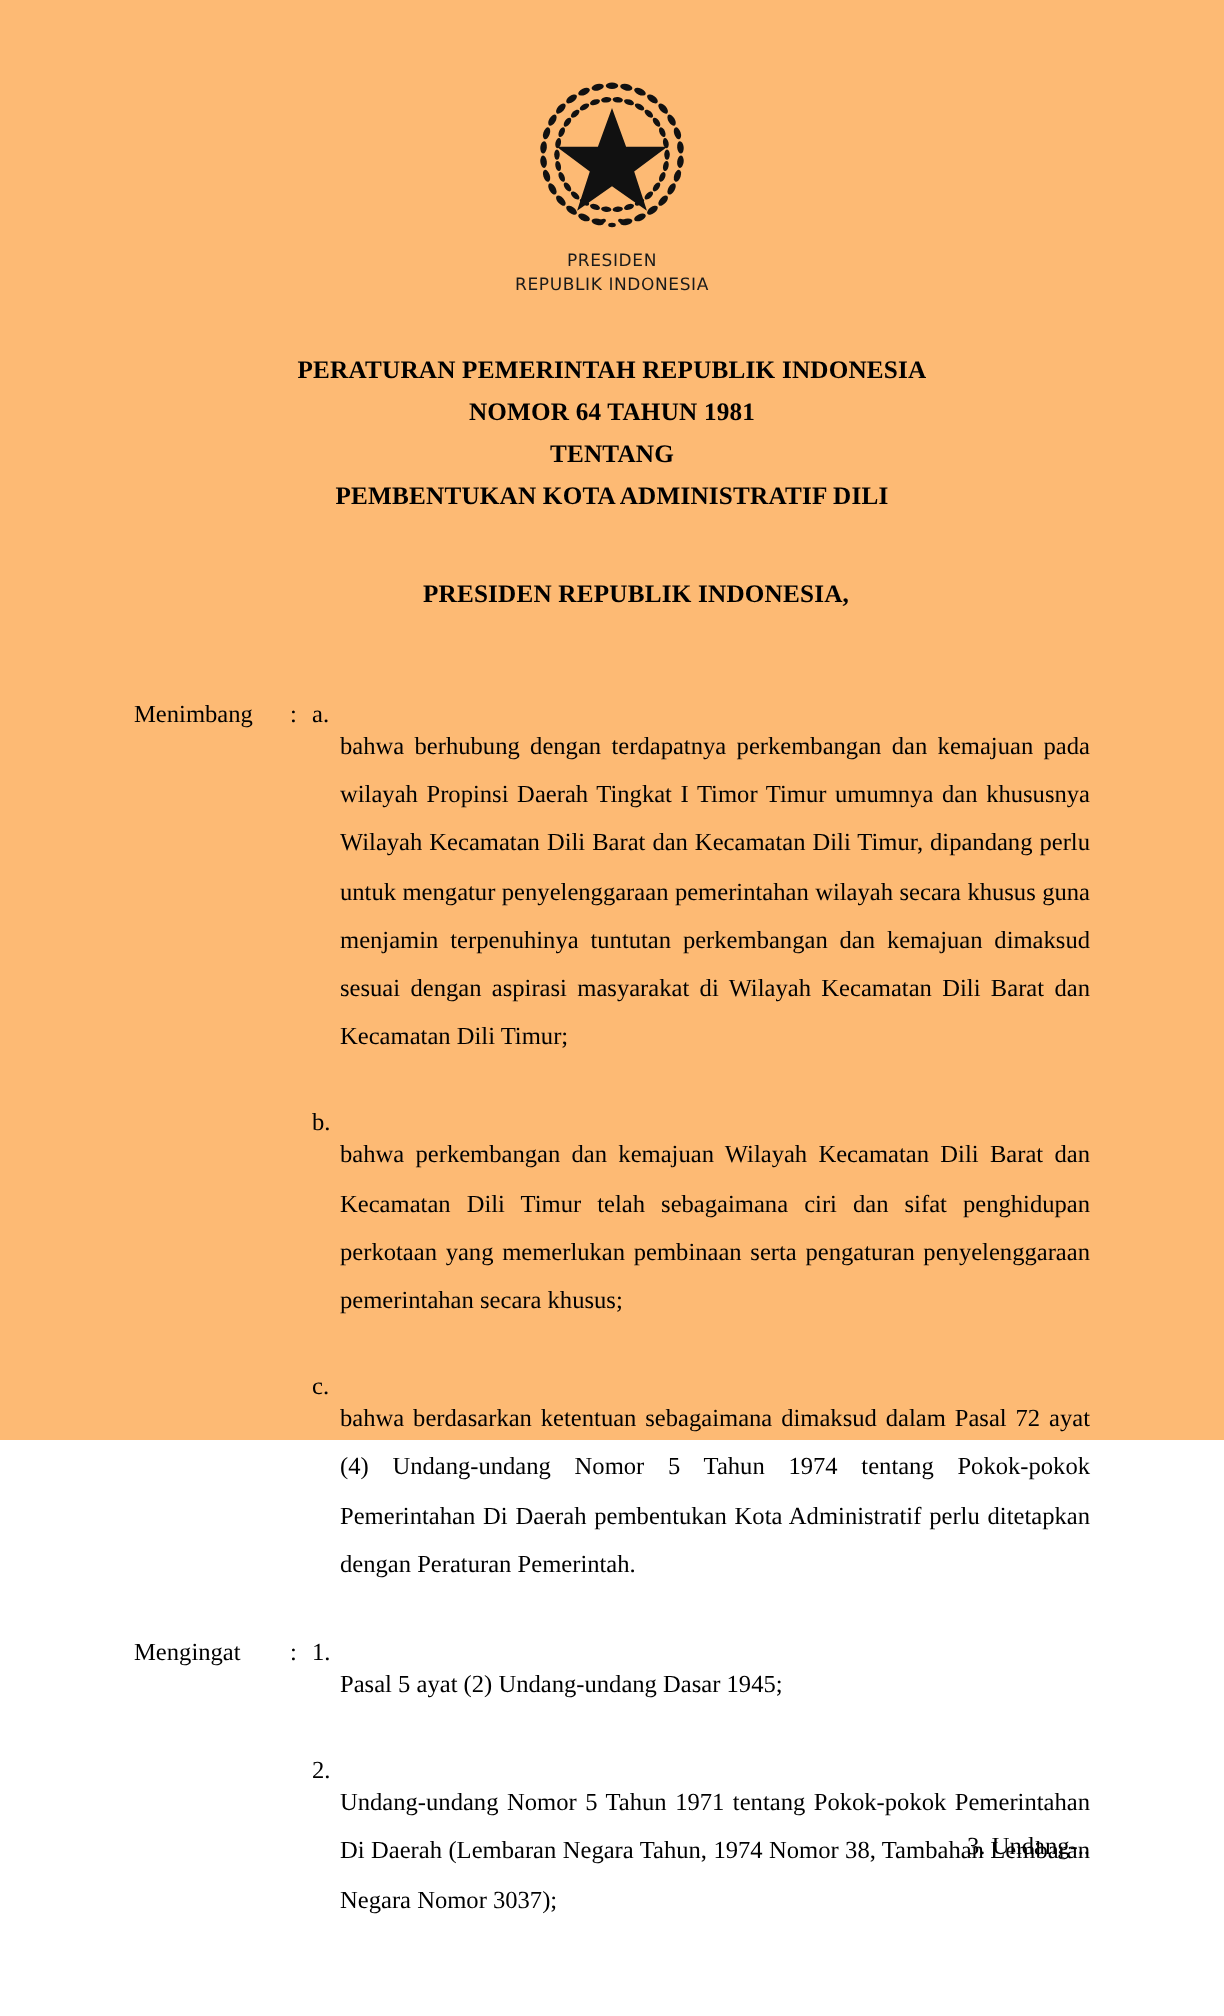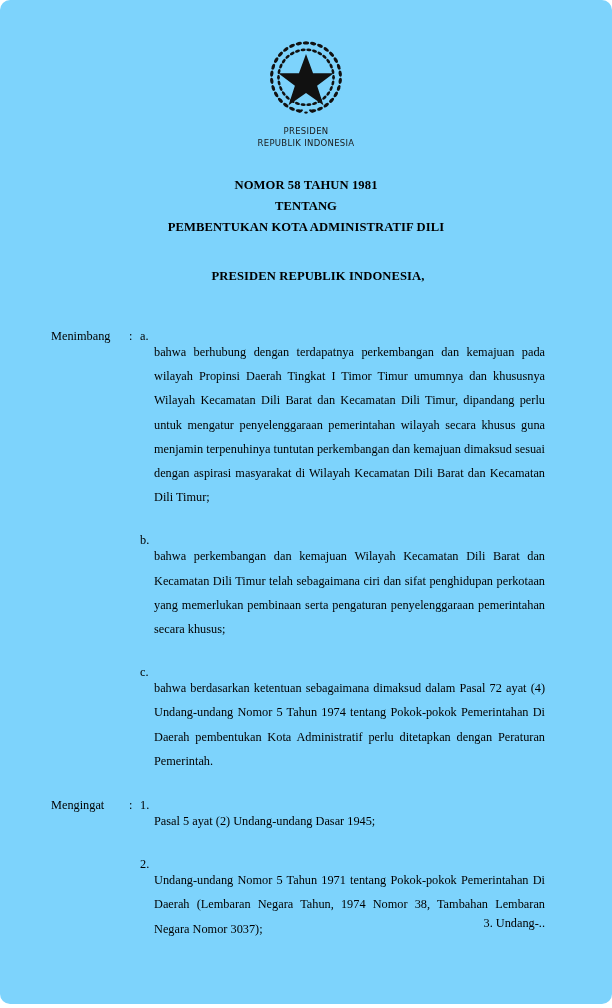--- a/index.html
+++ b/index.html
@@ -13,23 +13,22 @@
     height: 1008px;
     position: relative;
     font-family: "Liberation Serif", serif;
     color: #000000;
     overflow: hidden;
   }
 
   .page {
     position: relative;
     width: 612px;
-    height: 1004px;
-    background: #7dd3fc;
-    border-radius: 10px;
+    height: 720px;
+    background: #fdba74;
   }
 
   
   .letterhead {
     padding-top: 36px;
     text-align: center;
   }
   .emblem {
     width: 86px;
     height: 86px;
@@ -66,21 +65,21 @@
     text-align: center;
     font-weight: bold;
     font-size: 12.6px;
     letter-spacing: 0.1px;
     padding-left: 24px;
   }
 
   
   .body-area {
     margin-top: 40px;
-    padding-left: 51px;
+    padding-left: 67px;
     padding-right: 67px;
     font-size: 12.3px;
     line-height: 24.2px;
   }
 
   .clause {
     display: flex;
     align-items: flex-start;
   }
 
@@ -222,21 +221,22 @@
       </g>
     </svg>
 
     <div class="emblem-caption">
       <div>PRESIDEN</div>
       <div>REPUBLIK INDONESIA</div>
     </div>
   </div>
 
   <div class="title-block">
-    <div class="t-line">NOMOR 58 TAHUN 1981</div>
+    <div class="t-line">PERATURAN PEMERINTAH REPUBLIK INDONESIA</div>
+    <div class="t-line">NOMOR 64 TAHUN 1981</div>
     <div class="t-line">TENTANG</div>
     <div class="t-line">PEMBENTUKAN KOTA ADMINISTRATIF DILI</div>
   </div>
 
   <div class="issuer">PRESIDEN REPUBLIK INDONESIA,</div>
 
   <div class="body-area">
 
     <div class="clause">
       <div class="clause-label">Menimbang</div>

